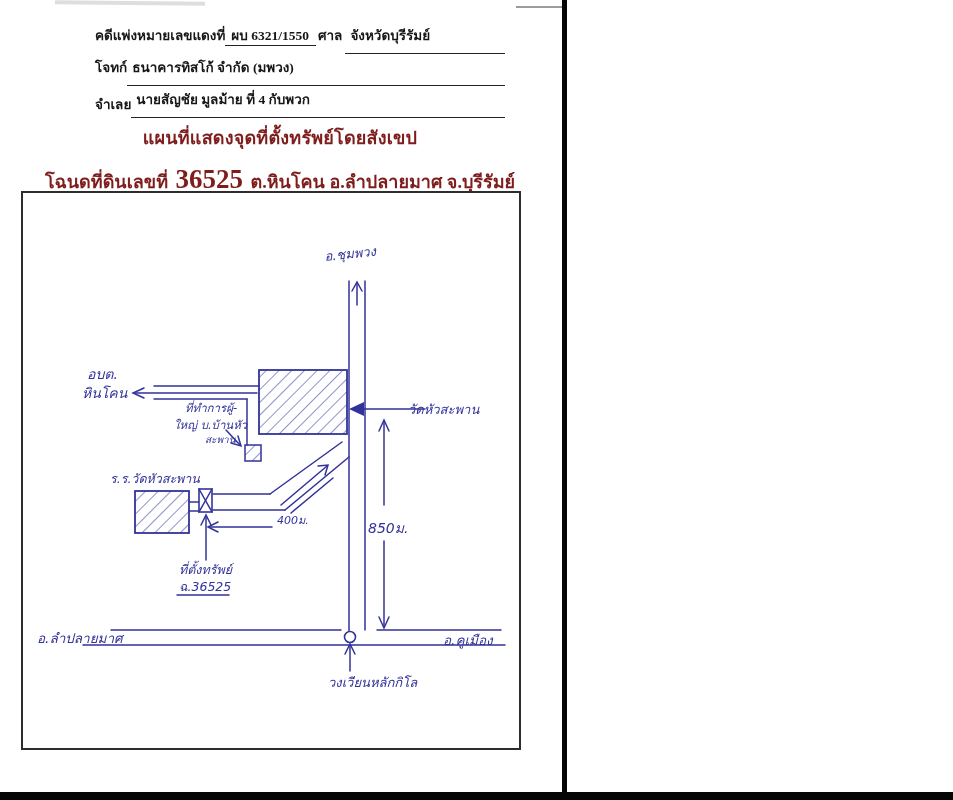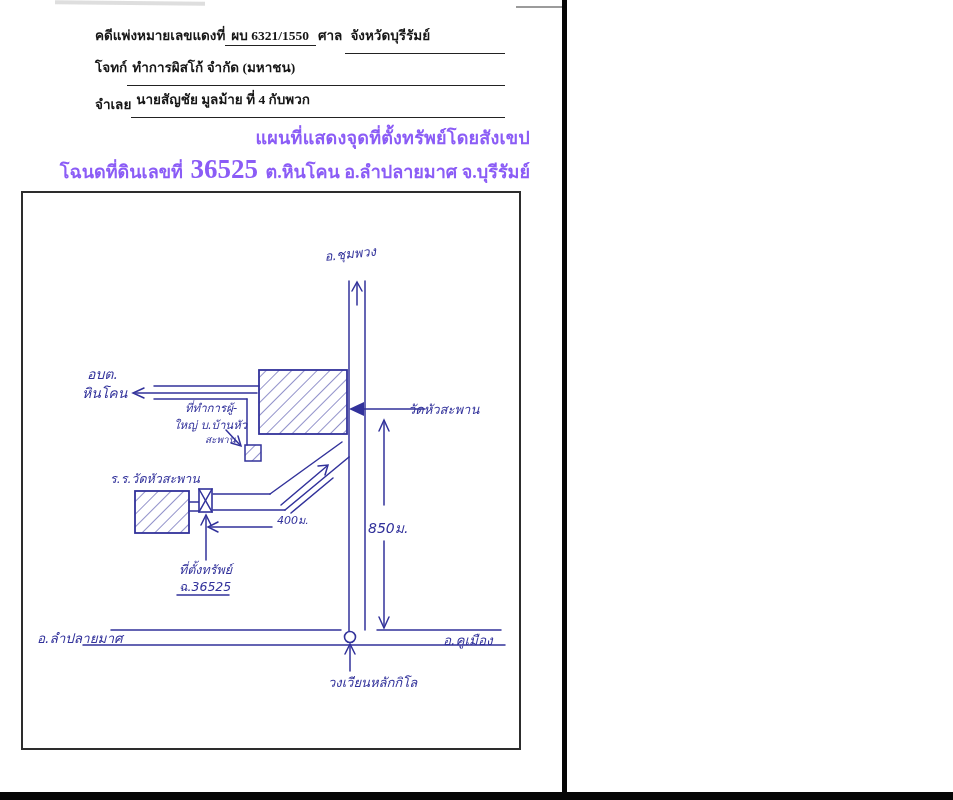--- a/index.html
+++ b/index.html
@@ -17,23 +17,23 @@
   .gray-seg{left:516px;top:6px;width:47px;height:2px;background:#9b9b9b;}
 
   
   .hline{left:95px;width:410px;display:flex;align-items:baseline;
          font-size:13.5px;font-weight:bold;color:#161616;line-height:17px;}
   .hline .u{border-bottom:1.2px solid #222;}
   .case-no{padding:0 7px 1px 6px;}
   .court-label{margin:0 3px 0 2px;font-family:Liberation Serif, serif;}
   .fill{flex:1;padding:0 4px 9px 5px;}
 
-  .title-wrap{left:30px;top:123px;width:500px;text-align:right;color:#8b5cf6;}
+  .title-wrap{left:30px;top:123px;width:500px;text-align:center;color:#7f1d1d;}
   .title-l1{font-size:18px;font-weight:bold;letter-spacing:.2px;}
-  .title-l2{margin-top:2px;font-size:18px;font-weight:bold;}
+  .title-l2{margin-top:12px;font-size:18px;font-weight:bold;}
   .deed-no{font-size:27px;font-weight:bold;padding:0 3px;}
 
   
   .map-frame{left:21px;top:191px;width:496px;height:555px;border:2px solid #2d2d2d;background:#ffffff;}
   svg text{font-family:"DejaVu Sans",sans-serif;font-style:italic;}
 </style>
 </head>
 <body>
 
 <div class="abs smudge"></div>
@@ -42,21 +42,21 @@
 <div class="abs bottom-bar"></div>
 
 <div class="abs hline" style="top:27px;">
   <span>คดีแพ่งหมายเลขแดงที่</span>
     <span class="u case-no">ผบ 6321/1550</span>
     <span class="court-label">ศาล</span>
     <span class="u fill">จังหวัดบุรีรัมย์</span>
 </div>
 <div class="abs hline" style="top:59px;">
   <span>โจทก์</span>
-    <span class="u fill">ทำการผิสโก้ จำกัด (มหาชน)</span>
+    <span class="u fill">ธนาคารทิสโก้ จำกัด (มพวง)</span>
 </div>
 <div class="abs hline" style="top:91px;align-items:center;">
   <span>จำเลย</span>
     <span class="u fill">นายสัญชัย มูลม้าย ที่ 4 กับพวก</span>
 </div>
 
 <div class="abs title-wrap">
   <div class="title-l1">แผนที่แสดงจุดที่ตั้งทรัพย์โดยสังเขป</div>
   <div class="title-l2"><span>โฉนดที่ดินเลขที่</span> <span class="deed-no">36525</span> <span>ต.หินโคน อ.ลำปลายมาศ จ.บุรีรัมย์</span></div>
 </div>

